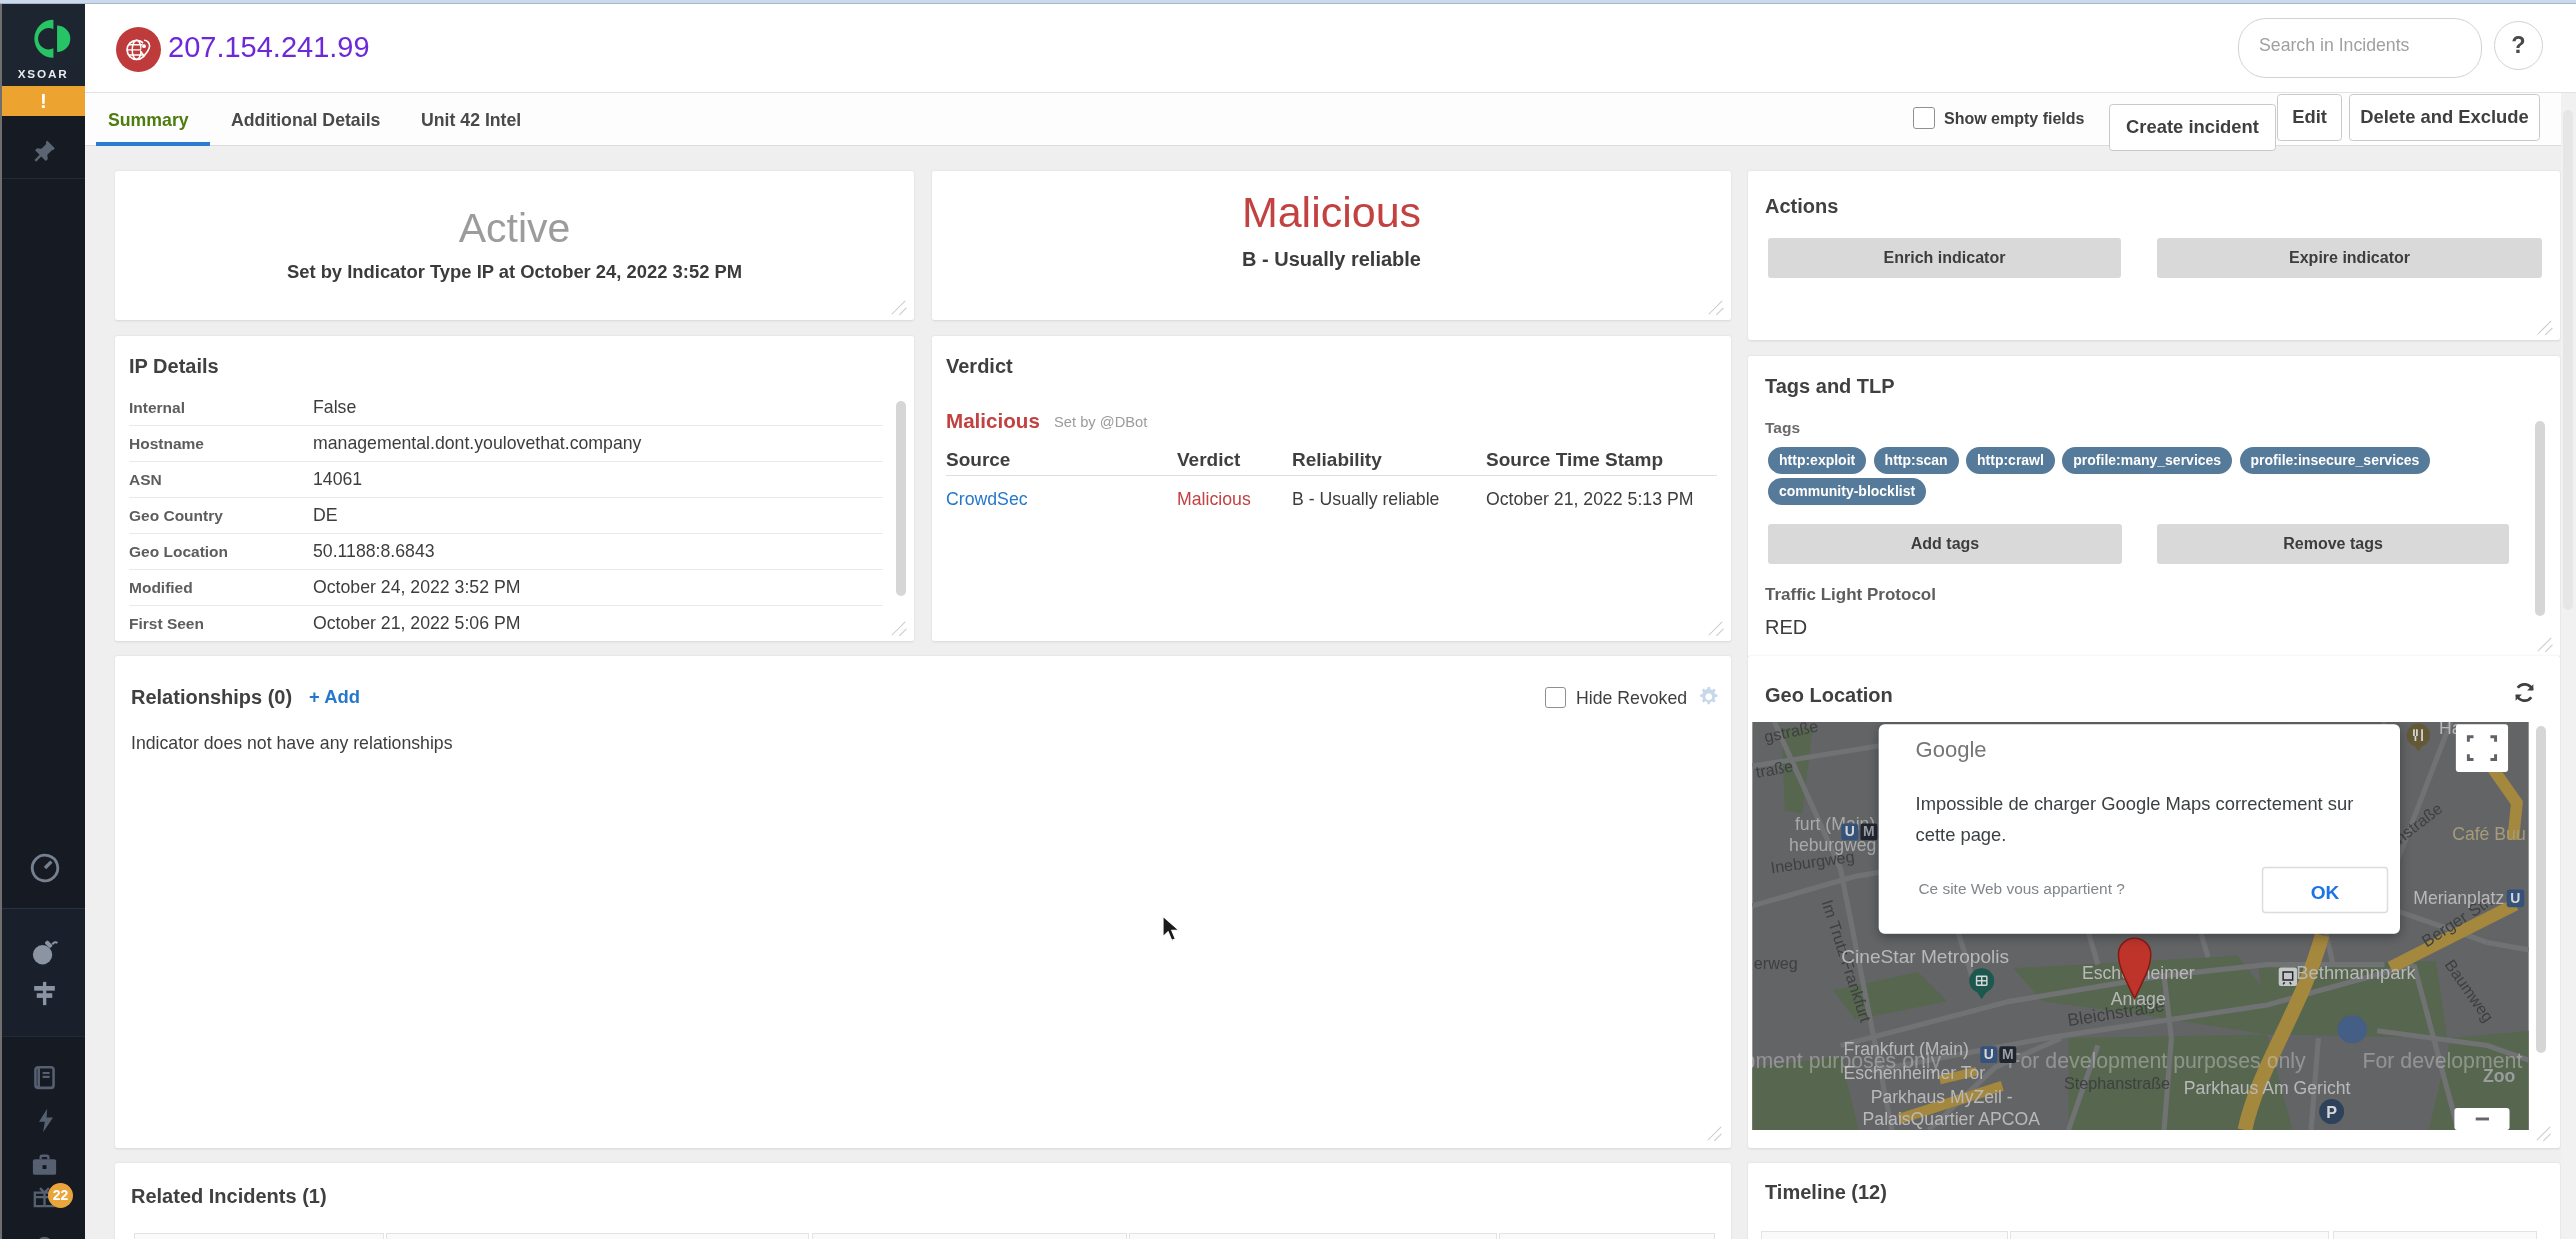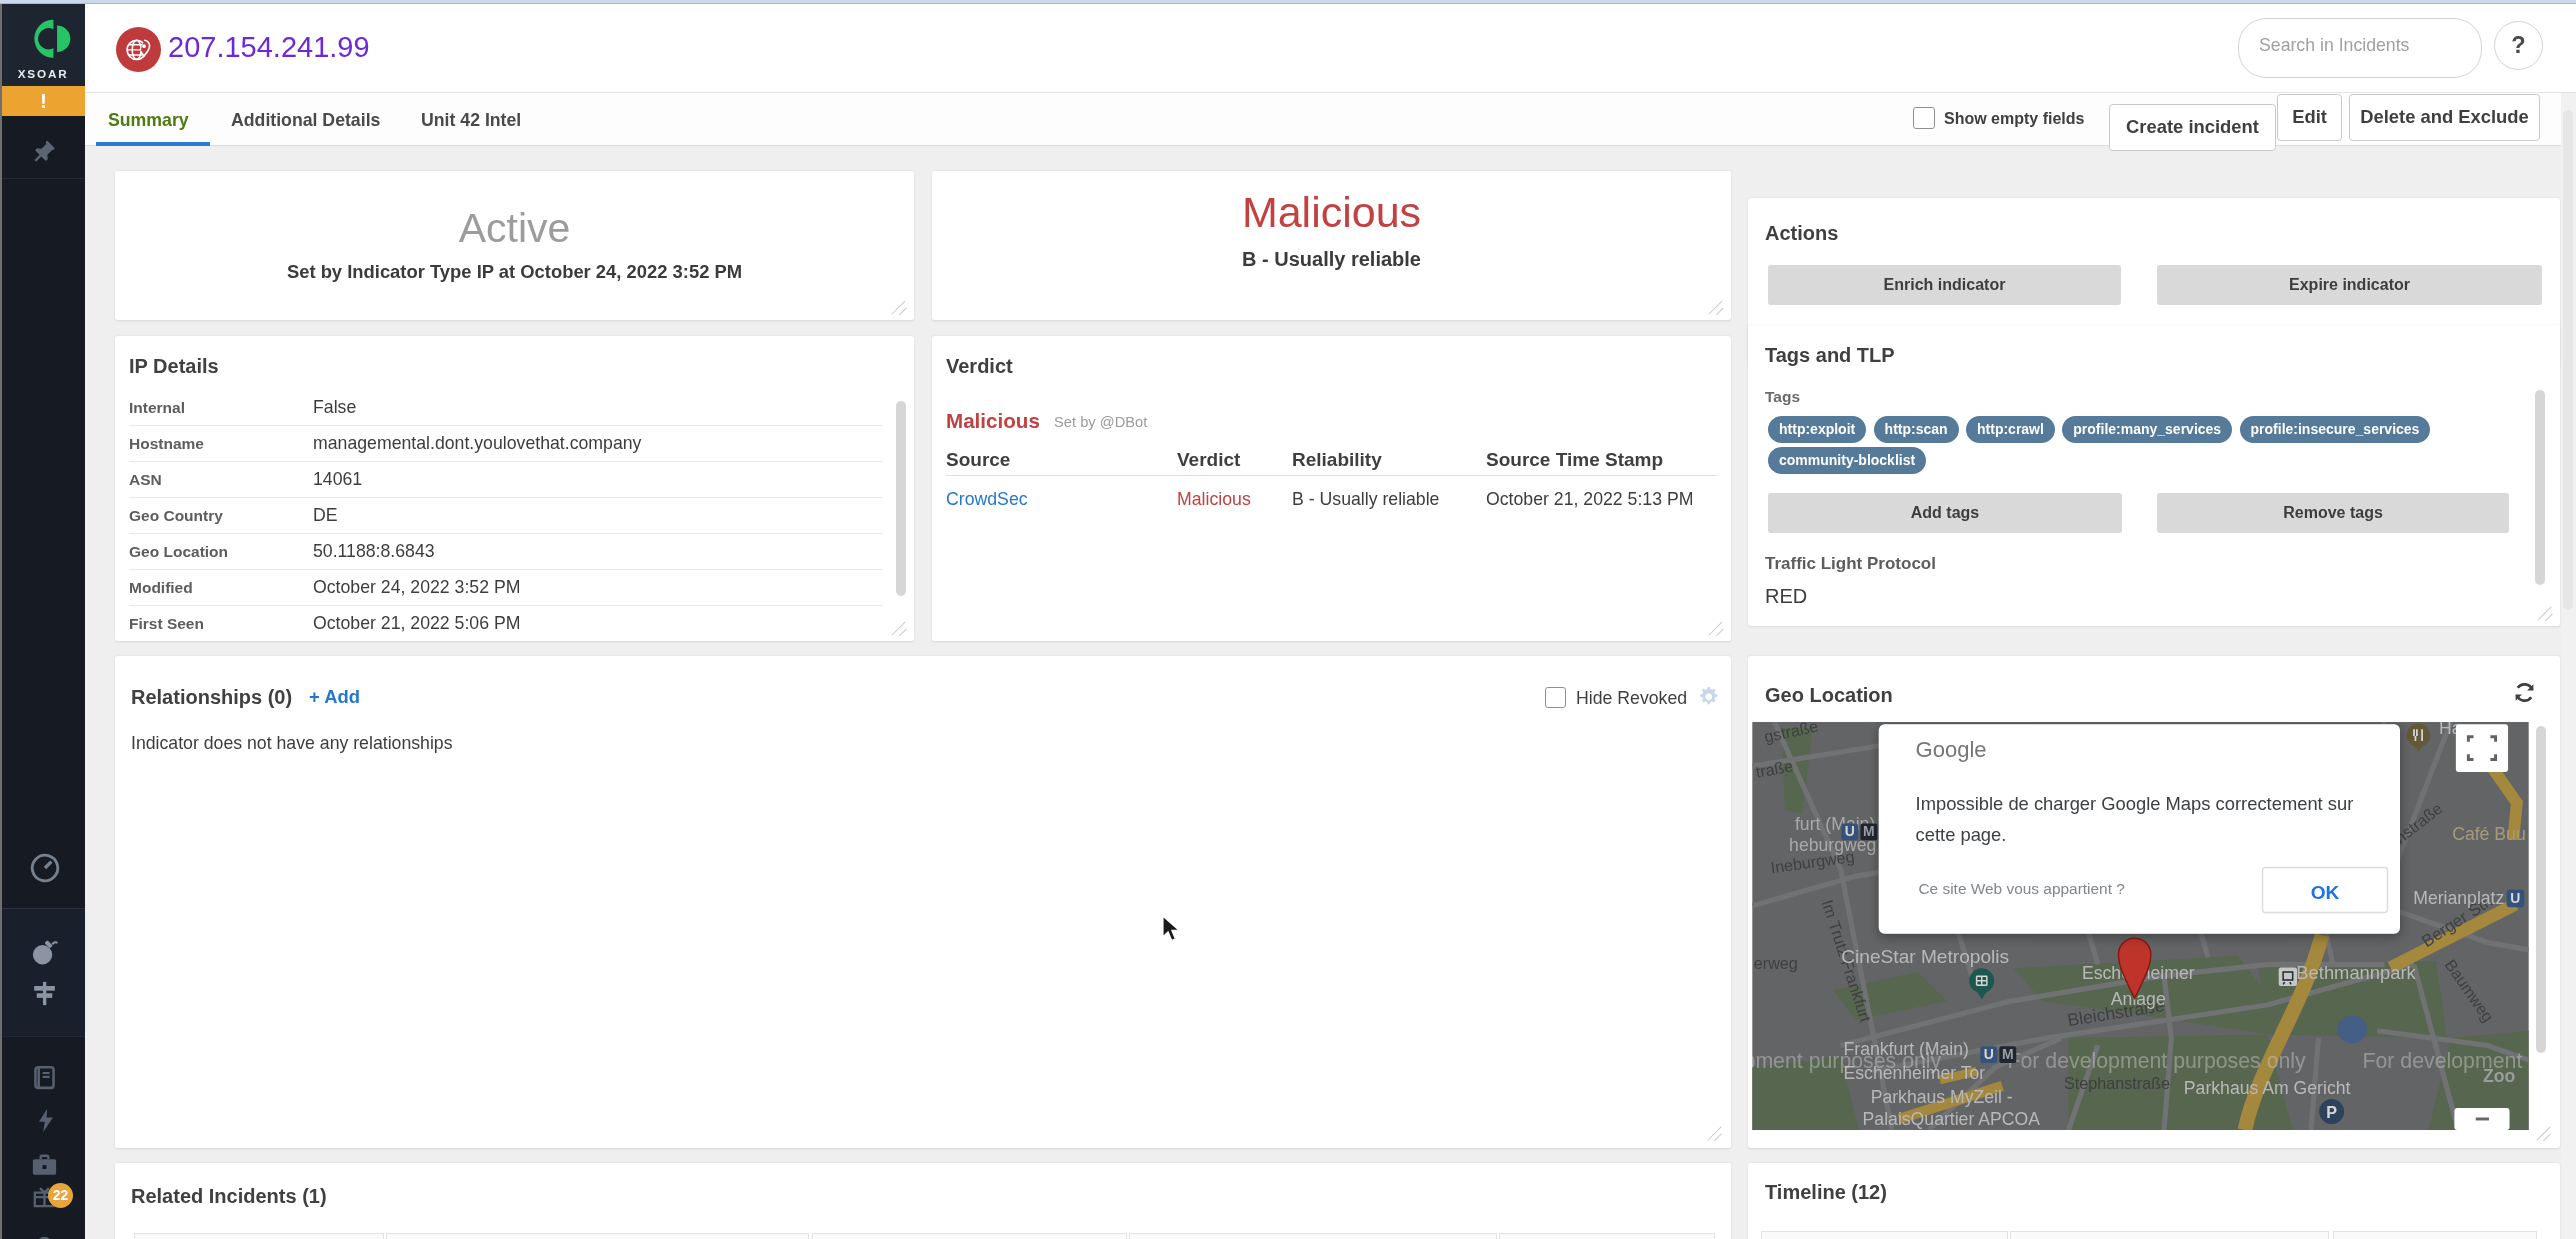--- a/index.html
+++ b/index.html
@@ -121,21 +121,21 @@
 
 <div class="card" style="left:932px;top:171px;width:799px;height:149px;">
   <div class="t" style="left:0;top:20px;width:799px;text-align:center;font-size:43px;color:#c24141;">Malicious</div>
   <div class="t" style="left:0;top:78px;width:799px;text-align:center;font-size:20px;font-weight:bold;color:#3b3b3b;">B - Usually reliable</div>
   <div class="grip" style="right:7.4px;bottom:4.4px;">
       <i style="width:19px;right:-1.5px;bottom:8px;"></i>
       <i style="width:9.6px;right:-0.7px;bottom:3.7px;"></i>
     </div>
 </div>
 
-<div class="card" style="left:1748px;top:171px;width:812px;height:169px;margin-top:27px;">
+<div class="card" style="left:1748px;top:171px;width:812px;height:169px;">
   <div class="ctitle" style="left:17px;top:25px;">Actions</div>
   <div class="gbtn" style="left:20px;top:67px;width:353px;height:40px;line-height:40px;">Enrich indicator</div>
   <div class="gbtn" style="left:409px;top:67px;width:385px;height:40px;line-height:40px;">Expire indicator</div>
   <div class="grip" style="right:7.4px;bottom:4.4px;">
       <i style="width:19px;right:-1.5px;bottom:8px;"></i>
       <i style="width:9.6px;right:-0.7px;bottom:3.7px;"></i>
     </div>
 </div>
 
 <div class="card" style="left:115px;top:336px;width:799px;height:305px;">
@@ -172,21 +172,21 @@
     <span style="position:absolute;left:231px;color:#c24141;">Malicious</span>
     <span style="position:absolute;left:346px;">B - Usually reliable</span>
     <span style="position:absolute;left:540px;">October 21, 2022 5:13 PM</span>
   </div>
   <div class="grip" style="right:7.4px;bottom:4.4px;">
       <i style="width:19px;right:-1.5px;bottom:8px;"></i>
       <i style="width:9.6px;right:-0.7px;bottom:3.7px;"></i>
     </div>
 </div>
 
-<div class="card" style="left:1748px;top:325px;width:812px;height:301px;">
+<div class="card" style="left:1748px;top:356px;width:812px;height:301px;">
   <div class="ctitle" style="left:17px;top:20px;">Tags and TLP</div>
   <div class="t" style="left:17px;top:64px;font-size:15.5px;font-weight:600;color:#6a6a6a;">Tags</div>
   <div class="abs" style="left:20px;top:91px;width:751px;">
     <span class="tag">http:exploit</span><span class="tag">http:scan</span><span class="tag">http:crawl</span><span class="tag">profile:many_services</span><span class="tag">profile:insecure_services</span><span class="tag">community-blocklist</span>
   </div>
   <div class="gbtn" style="left:20px;top:168px;width:354px;height:40px;line-height:40px;">Add tags</div>
   <div class="gbtn" style="left:409px;top:168px;width:352px;height:40px;line-height:40px;">Remove tags</div>
   <div class="t" style="left:17px;top:230px;font-size:17px;font-weight:600;color:#5d5d5d;">Traffic Light Protocol</div>
   <div class="t" style="left:17px;top:261px;font-size:20px;">RED</div>
   <div class="vscroll" style="left:787px;top:65px;height:195px;"></div>

